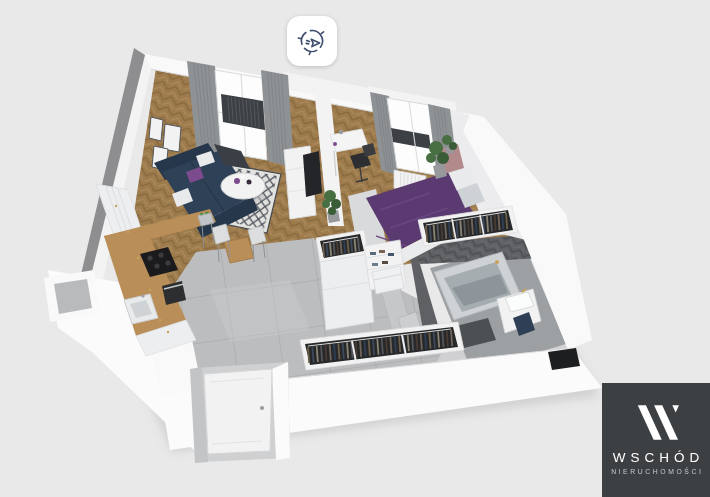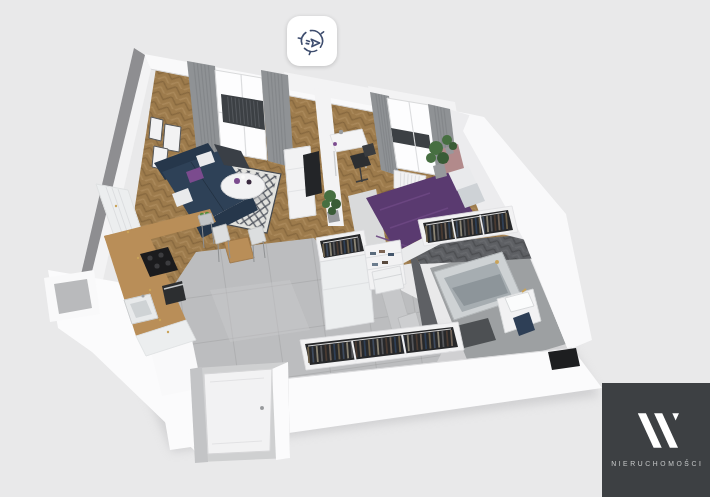--- a/index.html
+++ b/index.html
@@ -331,16 +331,17 @@
   </button>
 
   <div class="logo" style="background: rgb(61, 64, 67); color: rgb(255, 255, 255);">
     <svg class="logo-mark" viewBox="0 0 48 36">
       <g id="logo-mark-shapes" fill="#ffffff">
         <polygon points="5,0 13.5,0 30,36 21.5,36"></polygon>
         <polygon points="22,0 30.5,0 47,36 38.5,36"></polygon>
         <polygon points="41,0 48,0 44.5,7.5"></polygon>
       </g>
     </svg>
+    <div class="logo-name">WSCHÓD</div>
     <div class="logo-tagline" style="color: rgb(201, 203, 204);">NIERUCHOMOŚCI</div>
   </div>
 
 </div>
 
 </body></html>

